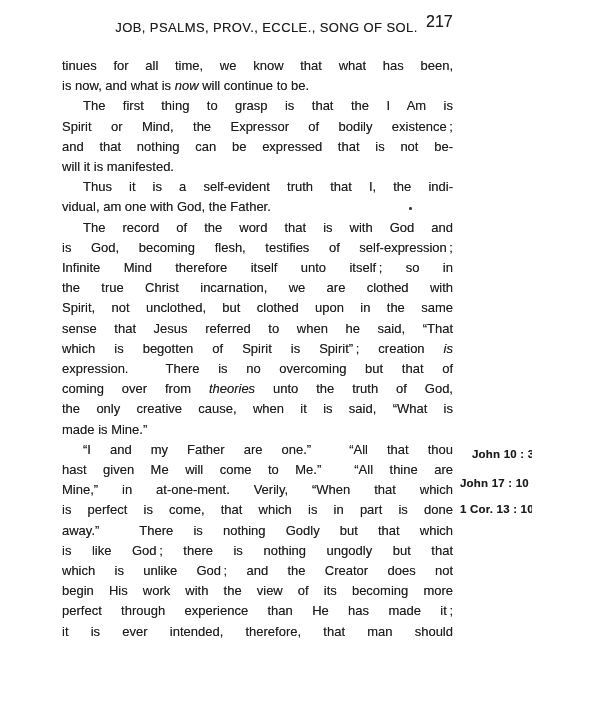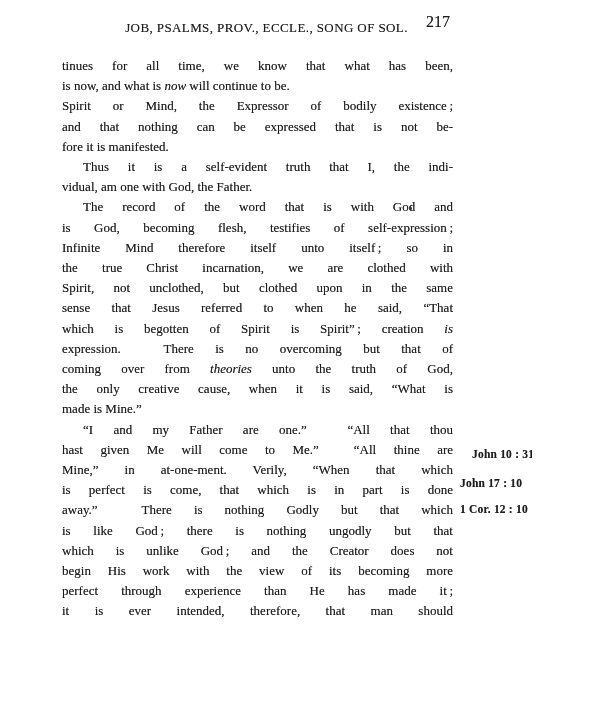--- a/index.html
+++ b/index.html
@@ -1,21 +1,21 @@
 <!DOCTYPE html>
 <html><head>
 <meta charset="utf-8">
 <style>
   html, body { margin: 0; padding: 0; background: #ffffff; }
   .page {
     position: relative;
     width: 532px;
     height: 709px;
     background: #ffffff;
-    font-family: Liberation Serif, serif;
+    font-family: Liberation Sans, sans-serif;
     color: #1c1c1c;
     overflow: hidden;
   }
   
   .rh-title {
     position: absolute;
     top: 20px; left: 71px; width: 391px;
     text-align: center;
     font-size: 13px;
     letter-spacing: 0.4px;
@@ -68,23 +68,24 @@
 <div class="page" style="background: rgb(255, 255, 255); color: rgb(28, 28, 28);">
 
   <header>
     <span class="rh-title">JOB, PSALMS, PROV., ECCLE., SONG OF SOL.</span>
     <span class="rh-page">217</span>
   </header>
 
   <main class="text-block">
       <div class="line"><span>tinues for all time, we know that what has been,</span></div>
       <div class="line end"><span>is now, and what is </span><i>now</i><span> will continue to be.</span></div>
+      <div class="line indent"><span>The first thing to grasp is that the I Am is</span></div>
       <div class="line"><span>Spirit or Mind, the Expressor of bodily existence ;</span></div>
       <div class="line"><span>and that nothing can be expressed that is not be-</span></div>
-      <div class="line end"><span>fore it is manifested.</span></div>
+      <div class="line end"><span>will it is manifested.</span></div>
       <div class="line indent"><span>Thus it is a self-evident truth that I, the indi-</span></div>
       <div class="line end"><span>vidual, am one with God, the Father.</span></div>
       <div class="line indent"><span>The record of the word that is with God and</span></div>
       <div class="line"><span>is God, becoming flesh, testifies of self-expression ;</span></div>
       <div class="line"><span>Infinite Mind therefore itself unto itself ; so in</span></div>
       <div class="line"><span>the true Christ incarnation, we are clothed with</span></div>
       <div class="line"><span>Spirit, not unclothed, but clothed upon in the same</span></div>
       <div class="line"><span>sense that Jesus referred to when he said, “That</span></div>
       <div class="line"><span>which is begotten of Spirit is Spirit” ; creation </span><i>is</i></div>
       <div class="line"><span>expression.&nbsp; There is no overcoming but that of</span></div>
@@ -101,16 +102,16 @@
       <div class="line"><span>begin His work with the view of its becoming more</span></div>
       <div class="line"><span>perfect through experience than He has made it ;</span></div>
       <div class="line"><span>it is ever intended, therefore, that man should</span></div>
     </main>
 
   <span class="ink-dot"></span>
 
   <aside>
     <div class="mnote n1">John 10 : 31</div>
     <div class="mnote n2">John 17 : 10</div>
-    <div class="mnote n3">1 Cor. 12 : 10</div>
+    <div class="mnote n3">1 Cor. 13 : 10</div>
   </aside>
 
 </div>
 
 </body></html>

